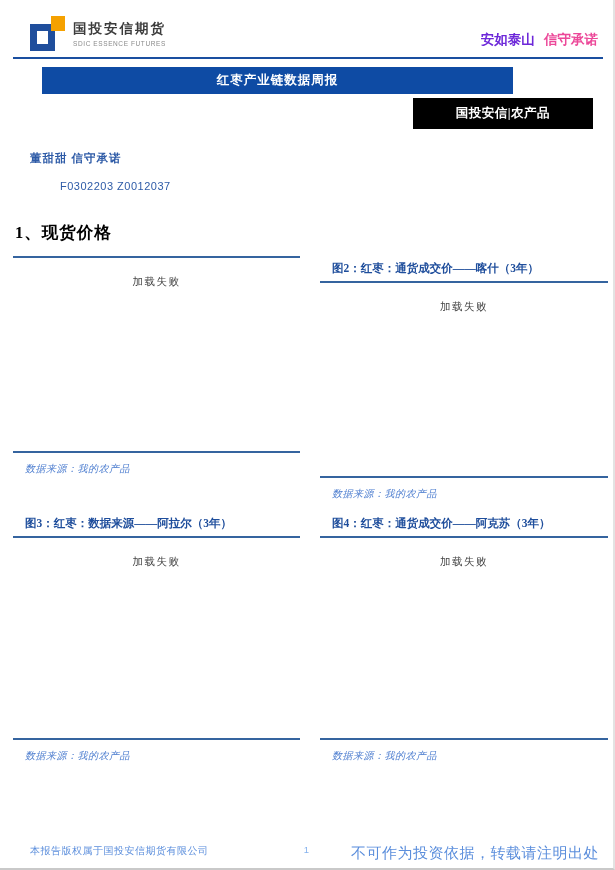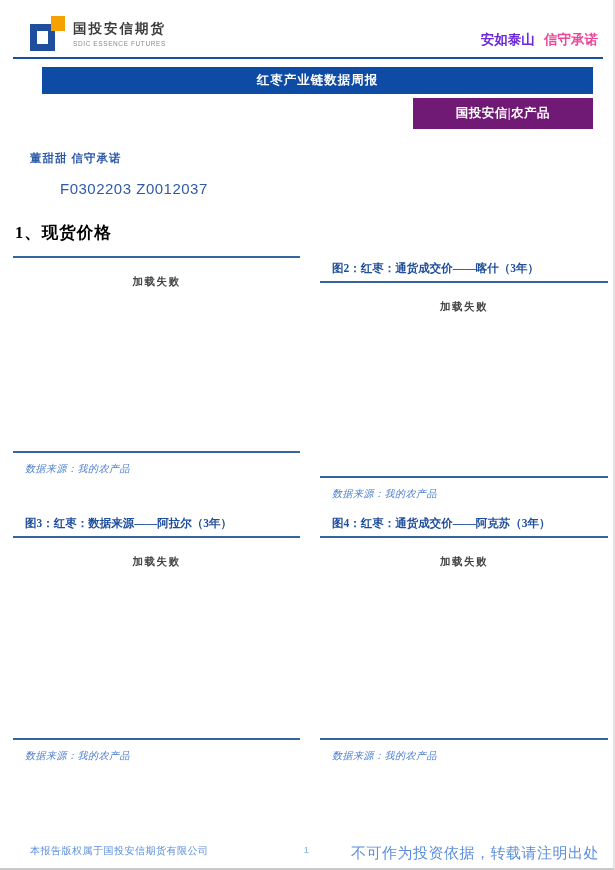--- a/index.html
+++ b/index.html
@@ -24,50 +24,50 @@
   .logo-en   { font-size:6.5px; color:#8a8a8a; letter-spacing:0.6px; margin-top:2px; }
 
   .slogan { position:absolute; right:15px; top:31px; font-size:13.5px; font-weight:bold;
             font-family:"Liberation Serif", serif; }
   .slogan-blue   { color:#6d28d9; }
   .slogan-orange { color:#ec4899; margin-left:6px; }
 
   .header-rule { position:absolute; left:13px; top:57px; width:590px; height:2px;
                  background:#1A4FA0; }
 
-  .title-banner { position:absolute; left:42px; top:67px; width:551px; height:27px;
+  .title-banner { position:absolute; left:42px; top:67px; width:471px; height:27px;
                   background:#0E4BA4; color:#fff; font-size:12.5px; font-weight:bold;
                   display:flex; align-items:center; justify-content:center;
                   letter-spacing:1px; font-family:"Liberation Serif", serif; }
 
   .category-banner { position:absolute; left:413px; top:98px; width:180px; height:31px;
-                     background:#701a75; color:#fff; font-size:12.5px; font-weight:bold;
+                     background:#000000; color:#fff; font-size:12.5px; font-weight:bold;
                      display:flex; align-items:center; justify-content:center;
                      letter-spacing:0.5px; font-family:"Liberation Serif", serif; }
 
   
   .analyst-name { position:absolute; left:30px; top:151px; font-size:11.5px; font-weight:bold;
                   color:#2E5BA7; letter-spacing:1px; font-family:"Liberation Serif", serif; }
-  .analyst-cred { position:absolute; left:30px; top:180px; font-size:15px; color:#2E5BA7;
+  .analyst-cred { position:absolute; left:30px; top:180px; font-size:11px; color:#2E5BA7;
                   letter-spacing:0.5px;padding-left:30px; }
   .section-heading { position:absolute; left:15px; top:222px; font-size:16.5px; font-weight:bold;
                      color:#000; letter-spacing:1px; font-family:"Liberation Serif", serif; }
 
   
   .panel { position:absolute; }
   .panel.c1 { left:13px;  width:287px; }
   .panel.c2 { left:320px; width:288px; }
   .panel.r1 { top:256px; }
   .panel.r2 { top:511px; }
 
   .panel-title { height:25px; display:flex; align-items:center; padding-left:12px;
                  font-size:11.5px; font-weight:bold; color:#1F4E9C;
                  font-family:"Liberation Serif", serif; white-space:nowrap; }
   .panel-rule  { height:2px; background:#35649F; }
-  .panel-body  { position:relative;font-weight:bold; }
+  .panel-body  { position:relative; }
   .r1 .panel-body { height:193px; }
   .r2 .panel-body { height:200px; }
   .panel-ph    { padding-top:17px; text-align:center; font-size:10.5px; color:#454545;
                  letter-spacing:1.5px; font-family:"Liberation Serif", serif; }
   .panel-source{ padding:9px 0 0 12px; font-size:10px; font-style:italic; color:#4F7FD0;
                  letter-spacing:0.5px; font-family:"Liberation Serif", serif; }
 
   
   .footer-left  { position:absolute; left:30px; top:844px; font-size:10px; color:#5B8EDC;
                   letter-spacing:0.5px; font-family:"Liberation Serif", serif; }

